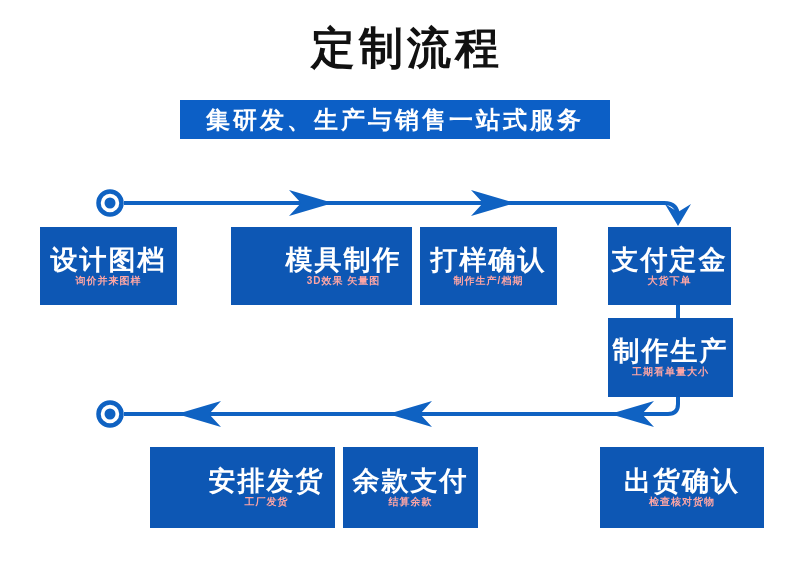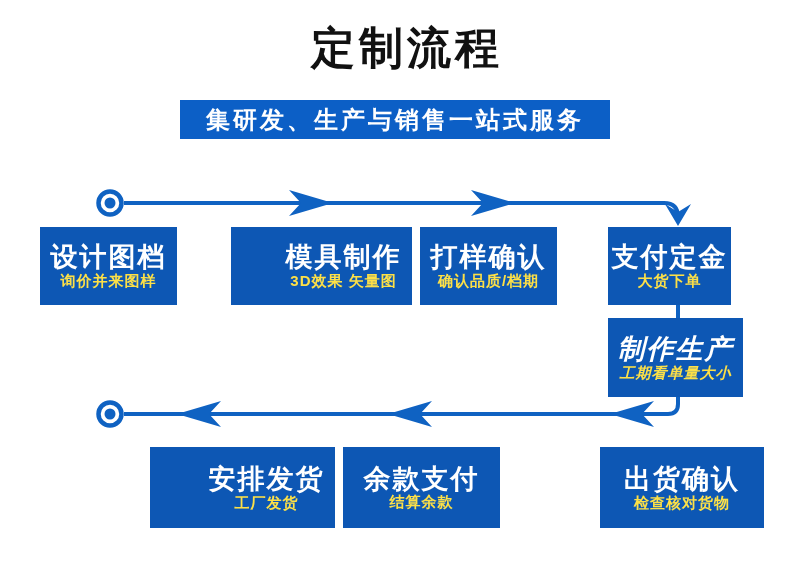--- a/index.html
+++ b/index.html
@@ -24,33 +24,33 @@
   .node{
     position:absolute;background:#0d57b4;
     display:flex;flex-direction:column;align-items:center;justify-content:center;
     gap:2px;
   }
   .node-title{
     color:#ffffff;font-size:27px;font-weight:bold;letter-spacing:2px;
     line-height:1;white-space:nowrap;
   }
   .node-sub{
-    color:#fde047;font-size:15px;font-weight:bold;letter-spacing:1px;
+    color:#fca5a5;font-size:10px;font-weight:bold;letter-spacing:1px;
     line-height:1;white-space:nowrap;
   }
   
   .n0{left:40px; top:227px;width:137px;height:78px;}
   .n1{left:231px;top:227px;width:137px;height:78px;padding-left:44px;}
   .n2{left:420px;top:227px;width:137px;height:78px;}
   .n3{left:608px;top:227px;width:123px;height:78px;}
   
-  .n4{left:608px;top:318px;width:135px;height:79px;font-style:italic;}
+  .n4{left:608px;top:318px;width:125px;height:79px;}
   
   .n5{left:150px;top:447px;width:137px;height:81px;padding-left:48px;}
-  .n6{left:343px;top:447px;width:157px;height:81px;font-family:Liberation Serif, serif;}
+  .n6{left:343px;top:447px;width:135px;height:81px;font-family:Liberation Serif, serif;}
   .n7{left:552px;top:447px;width:164px;height:81px;margin-left:48px;}
 </style>
 </head>
 <body>
 
 <div class="stage">
 
   <h1 class="title">定制流程</h1>
 
   <div class="banner">
@@ -86,21 +86,21 @@
     <div class="node-sub">询价并来图样</div>
   </div>
 
   <div class="node n1">
     <div class="node-title">模具制作</div>
     <div class="node-sub">3D效果 矢量图</div>
   </div>
 
   <div class="node n2">
     <div class="node-title">打样确认</div>
-    <div class="node-sub">确认品质/档期</div>
+    <div class="node-sub">制作生产/档期</div>
   </div>
 
   <div class="node n3">
     <div class="node-title">支付定金</div>
     <div class="node-sub">大货下单</div>
   </div>
 
   <div class="node n4">
     <div class="node-title">制作生产</div>
     <div class="node-sub">工期看单量大小</div>

